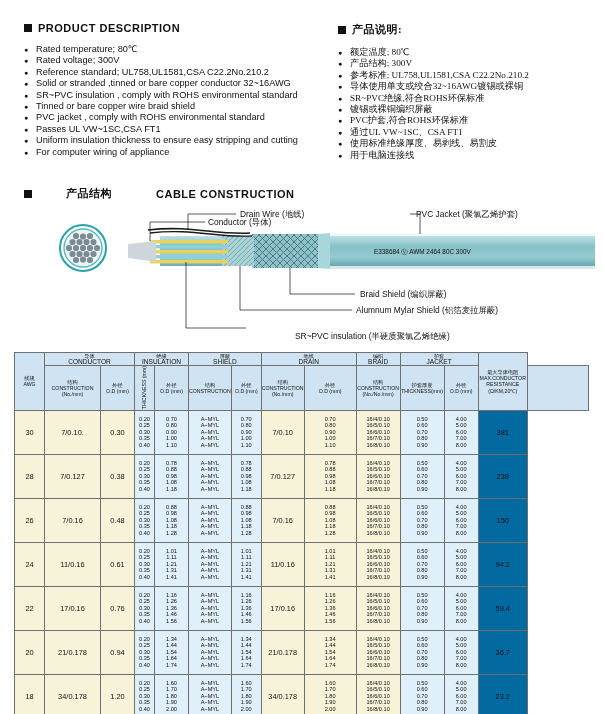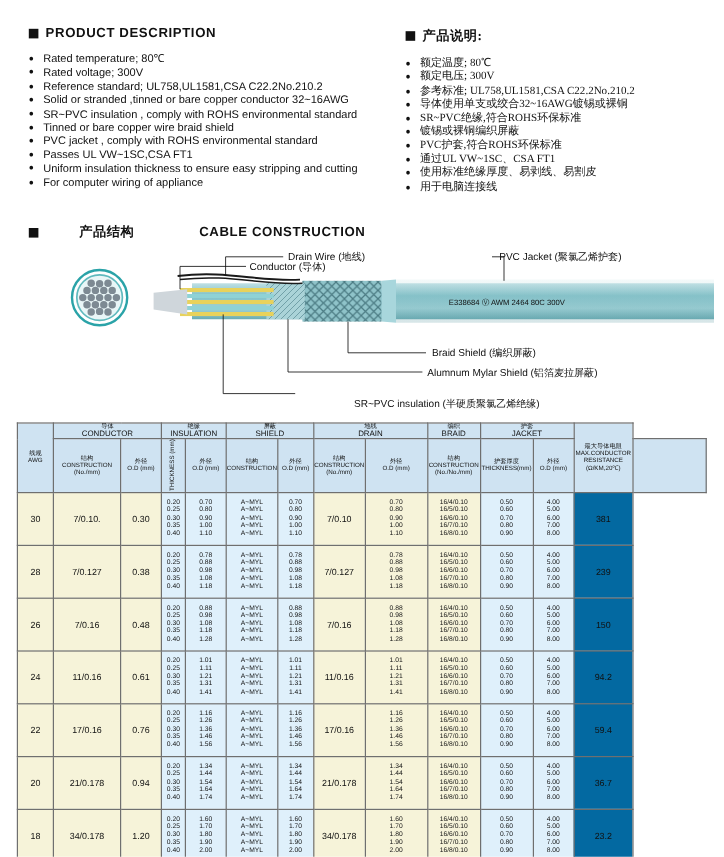--- a/index.html
+++ b/index.html
@@ -70,36 +70,36 @@
     </ul>
   </div>
 
   <div class="col-right">
     <div class="sec-head">
       <span class="sq"></span>
       <span>产品说明:</span>
     </div>
     <ul class="bul">
       <li>额定温度; 80℃</li>
-      <li>额定电压; 300V</li>
+      <li>产品结构; 300V</li>
       <li>参考标准; UL758,UL1581,CSA C22.2No.210.2</li>
       <li>导体使用单支或绞合32~16AWG镀锡或裸铜</li>
       <li>SR~PVC绝缘,符合ROHS环保标准</li>
       <li>镀锡或裸铜编织屏蔽</li>
       <li>PVC护套,符合ROHS环保标准</li>
       <li>通过UL VW~1SC、CSA FT1</li>
       <li>使用标准绝缘厚度、易剥线、易割皮</li>
       <li>用于电脑连接线</li>
     </ul>
   </div>
 
   <div class="cons-head sec-head">
     <span class="sq"></span>
     <span>产品结构</span>
-    <span style="margin-left:20px;">CABLE CONSTRUCTION</span>
+    <span style="margin-left:10px;">CABLE CONSTRUCTION</span>
   </div>
 
   <div class="diagram">
     <svg width="603" height="145" viewBox="0 0 603 145">
       <defs>
         <linearGradient id="jg" x1="0" y1="0" x2="0" y2="1">
           <stop offset="0%" stop-color="#bfe0e4"></stop>
           <stop offset="35%" stop-color="#7fc0c8"></stop>
           <stop offset="70%" stop-color="#9fd2d8"></stop>
           <stop offset="100%" stop-color="#6aacb4"></stop>

